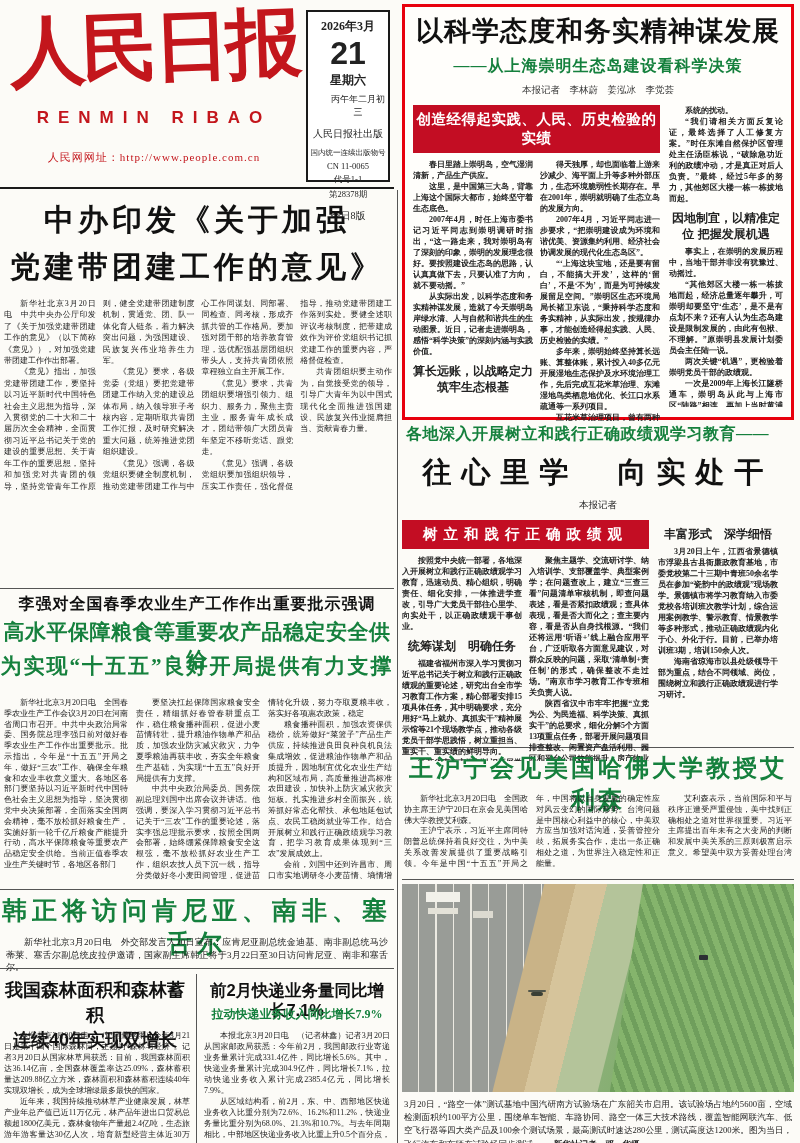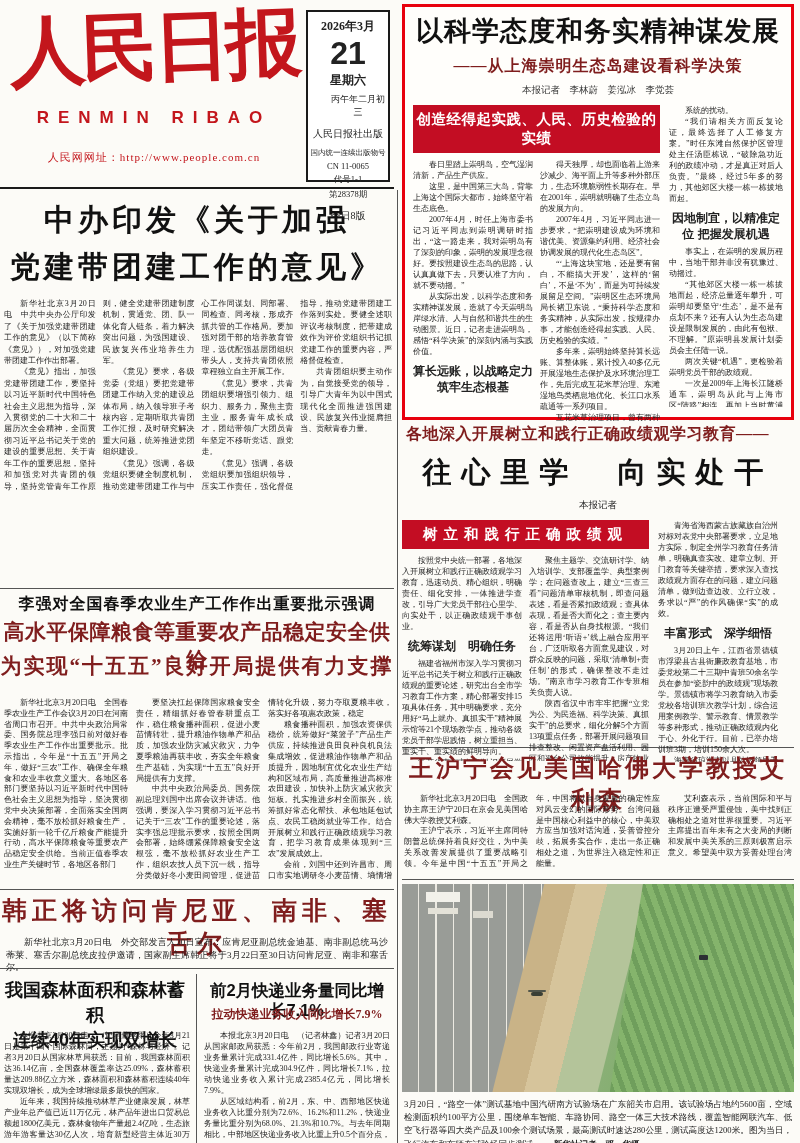--- a/index.html
+++ b/index.html
@@ -18,23 +18,23 @@
   .db-ym{font-size:12px;font-weight:bold;}
   .db-day{font-size:32px;font-family:"Liberation Sans",sans-serif;font-weight:bold;line-height:36px;}
   .db-week{font-size:12px;font-weight:bold;margin-top:1px;}
   .db-lunar{font-size:9px;margin-top:4px;padding-left:20px;}
   .db-pub{font-size:10px;margin-top:8px;}
   .db-issn-label{font-size:7.5px;margin-top:7px;}
   .db-small{font-size:8.5px;margin-top:3px;}
   .rule{position:absolute;background:#1a1a1a;}
   
   .headline-sans{font-family:"Liberation Sans","DejaVu Sans",sans-serif;font-weight:bold;color:#111;}
-  .headline-serif{font-family:"Liberation Serif","DejaVu Serif",serif;font-weight:bold;color:#7f1d1d;}
+  .headline-serif{font-family:"Liberation Serif","DejaVu Serif",serif;font-weight:bold;color:#15803d;}
   .bodycols p{margin:0;text-indent:2em;text-align:justify;}
-  .ncol p{margin:0;text-indent:2em;text-align:justify;}
+  .ncol p{margin:0;text-indent:2em;text-align:justify;font-weight:bold;}
   .subhead-inline{font-family:"Liberation Sans",sans-serif;font-weight:bold;font-size:12px;
         text-align:center;margin:6px 0 4px;line-height:16px;}
   
   .zb-h{position:absolute;left:0;top:196px;width:394px;text-align:center;font-size:30px;line-height:47px;letter-spacing:4px;}
   .zb-body{position:absolute;left:4px;top:298px;width:388px;height:286px;column-count:4;column-gap:7px;
         font-size:8px;line-height:11.4px;overflow:hidden;}
   
   .lq-kicker{position:absolute;left:0;top:594px;width:394px;text-align:center;font-size:16px;letter-spacing:1px;}
   .lq-h1{position:absolute;left:0;top:618px;width:394px;text-align:center;font-size:21px;letter-spacing:0.5px;}
   .lq-h2{position:absolute;left:0;top:652px;width:394px;text-align:center;font-size:21px;letter-spacing:2px;}
@@ -226,21 +226,20 @@
             <p>福建省福州市深入学习贯彻习近平总书记关于树立和践行正确政绩观的重要论述，研究出台全市学习教育工作方案，精心部署安排15项具体任务，其中明确要求，充分用好“马上就办、真抓实干”精神展示馆等21个现场教学点，推动各级党员干部学思践悟，树立重担当、重实干、重实绩的鲜明导向。</p>
             <p>江苏省南京市深刻认识开展学习教育的重要意义，把学习教育任务细化为19项举措。在理论武装上，明确提出</p>
           </div>
           <div class="ncol">
             <p>聚焦主题学、交流研讨学、纳入培训学、支部覆盖学、典型案例学；在问题查改上，建立“三查三看”问题清单审核机制，即查问题表述，看是否紧扣政绩观；查具体表现，看是否大而化之；查主要内容，看是否从自身找根源。“我们还将运用‘听语+’线上融合应用平台，广泛听取各方面意见建议，对群众反映的问题，采取‘清单制+责任制’的形式，确保整改不走过场。”南京市学习教育工作专班相关负责人说。</p>
             <p>陕西省汉中市牢牢把握“立党为公、为民造福、科学决策、真抓实干”的总要求，细化分解5个方面13项重点任务，部署开展问题项目排查整改、闲置资产盘活利用、园区和平台公司效能提升、房产物业领域服务管理规范、违规举债风险整治等五大专项行动，力求在解决实际问题中见真章、求实效。</p>
           </div>
         </div>
       </div>
       <div class="ncol third">
-        <p>青海省海西蒙古族藏族自治州对标对表党中央部署要求，立足地方实际，制定全州学习教育任务清单，明确真查实改、建章立制、开门教育等关键举措，要求深入查找政绩观方面存在的问题，建立问题清单，做到边查边改、立行立改，务求以“严”的作风确保“实”的成效。</p>
         <div class="subhead-inline">丰富形式　深学细悟</div>
         <p>3月20日上午，江西省景德镇市浮梁县古县衙廉政教育基地，市委党校第二十三期中青班50余名学员在参加“瓷韵中的政绩观”现场教学。景德镇市将学习教育纳入市委党校各培训班次教学计划，综合运用案例教学、警示教育、情景教学等多种形式，推动正确政绩观内化于心、外化于行。目前，已举办培训班3期，培训150余人次。</p>
         <p>海南省琼海市以县处级领导干部为重点，结合不同领域、岗位，围绕树立和践行正确政绩观进行学习研讨。</p>
 
       </div>
     </div>
   </div>
 
   <div class="wh-h headline-serif">王沪宁会见美国哈佛大学教授艾利森</div>
   <div class="wh-body bodycols">

